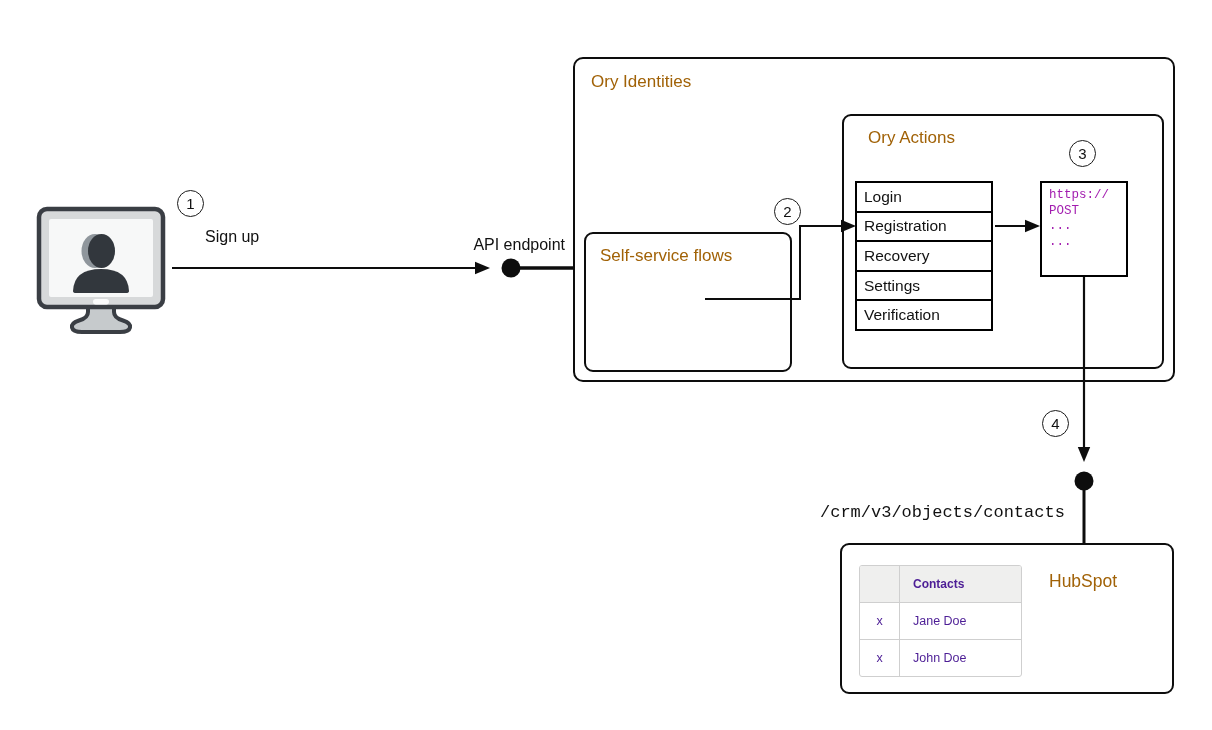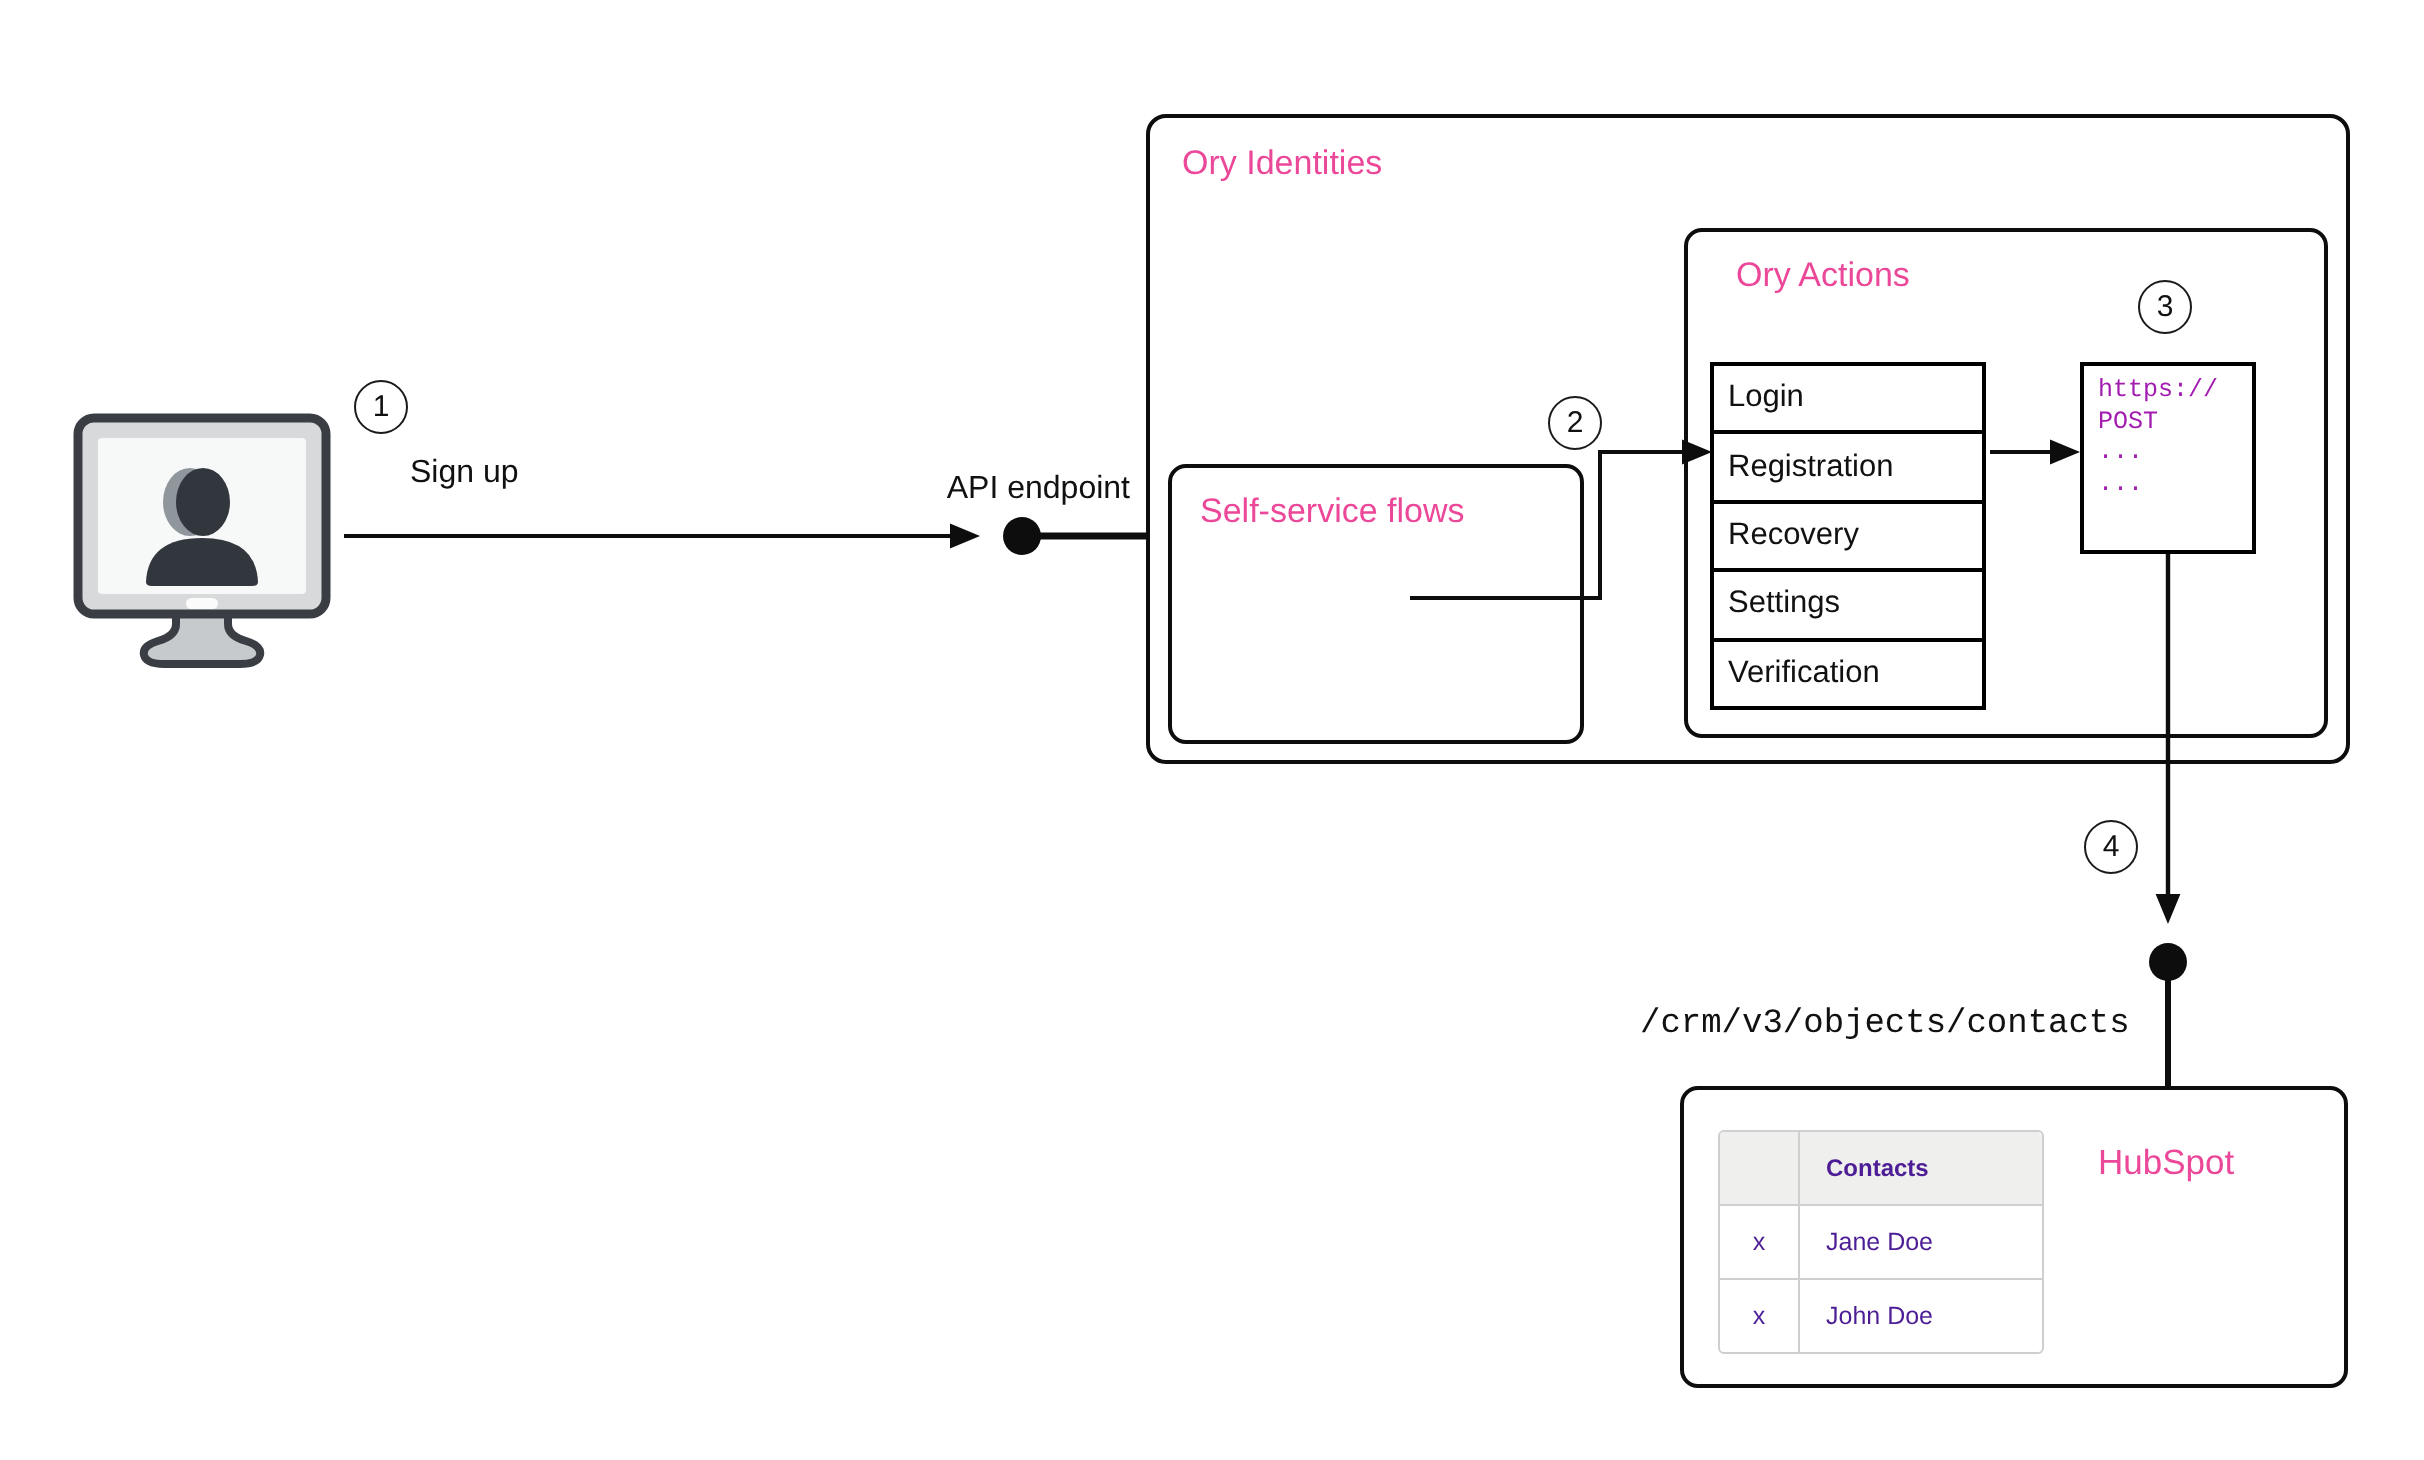--- a/index.html
+++ b/index.html
@@ -3,33 +3,33 @@
 <meta charset="utf-8">
 <style>
   html,body{margin:0;padding:0;background:#fff;}
   #canvas{
     position:relative;width:1212px;height:730px;background:#ffffff;overflow:hidden;
     font-family:"Liberation Sans",sans-serif;color:#111;
   }
   .abs{position:absolute;}
   
   .frame{position:absolute;border:2px solid #0d0d0d;border-radius:10px;background:transparent;}
-  .frame-title{position:absolute;font-size:17px;color:#ec4899;white-space:nowrap;}
+  .frame-title{position:absolute;font-size:17px;color:#a16207;white-space:nowrap;}
   
   .step{
     position:absolute;width:27px;height:27px;border:1.6px solid #1a1a1a;border-radius:50%;
     background:#fff;display:flex;align-items:center;justify-content:center;
     font-size:15px;color:#111;box-sizing:border-box;z-index:6;
   }
   
   .lbl{position:absolute;font-size:16px;color:#111;white-space:nowrap;z-index:6;}
   .mono{font-family:"Liberation Mono","DejaVu Sans Mono",monospace;}
   
   .flows-table{
-    position:absolute;left:855px;top:181px;width:138px;height:174px;
+    position:absolute;left:855px;top:181px;width:138px;height:150px;
     border:2px solid #000;box-sizing:border-box;background:#fff;z-index:4;
     display:flex;flex-direction:column;
   }
   .flow-row{
     flex:1;display:flex;align-items:center;padding-left:7px;
     font-size:15.5px;border-bottom:2px solid #000;color:#111;
   }
   .flow-row:last-child{border-bottom:none;}
   
   .code-box{

